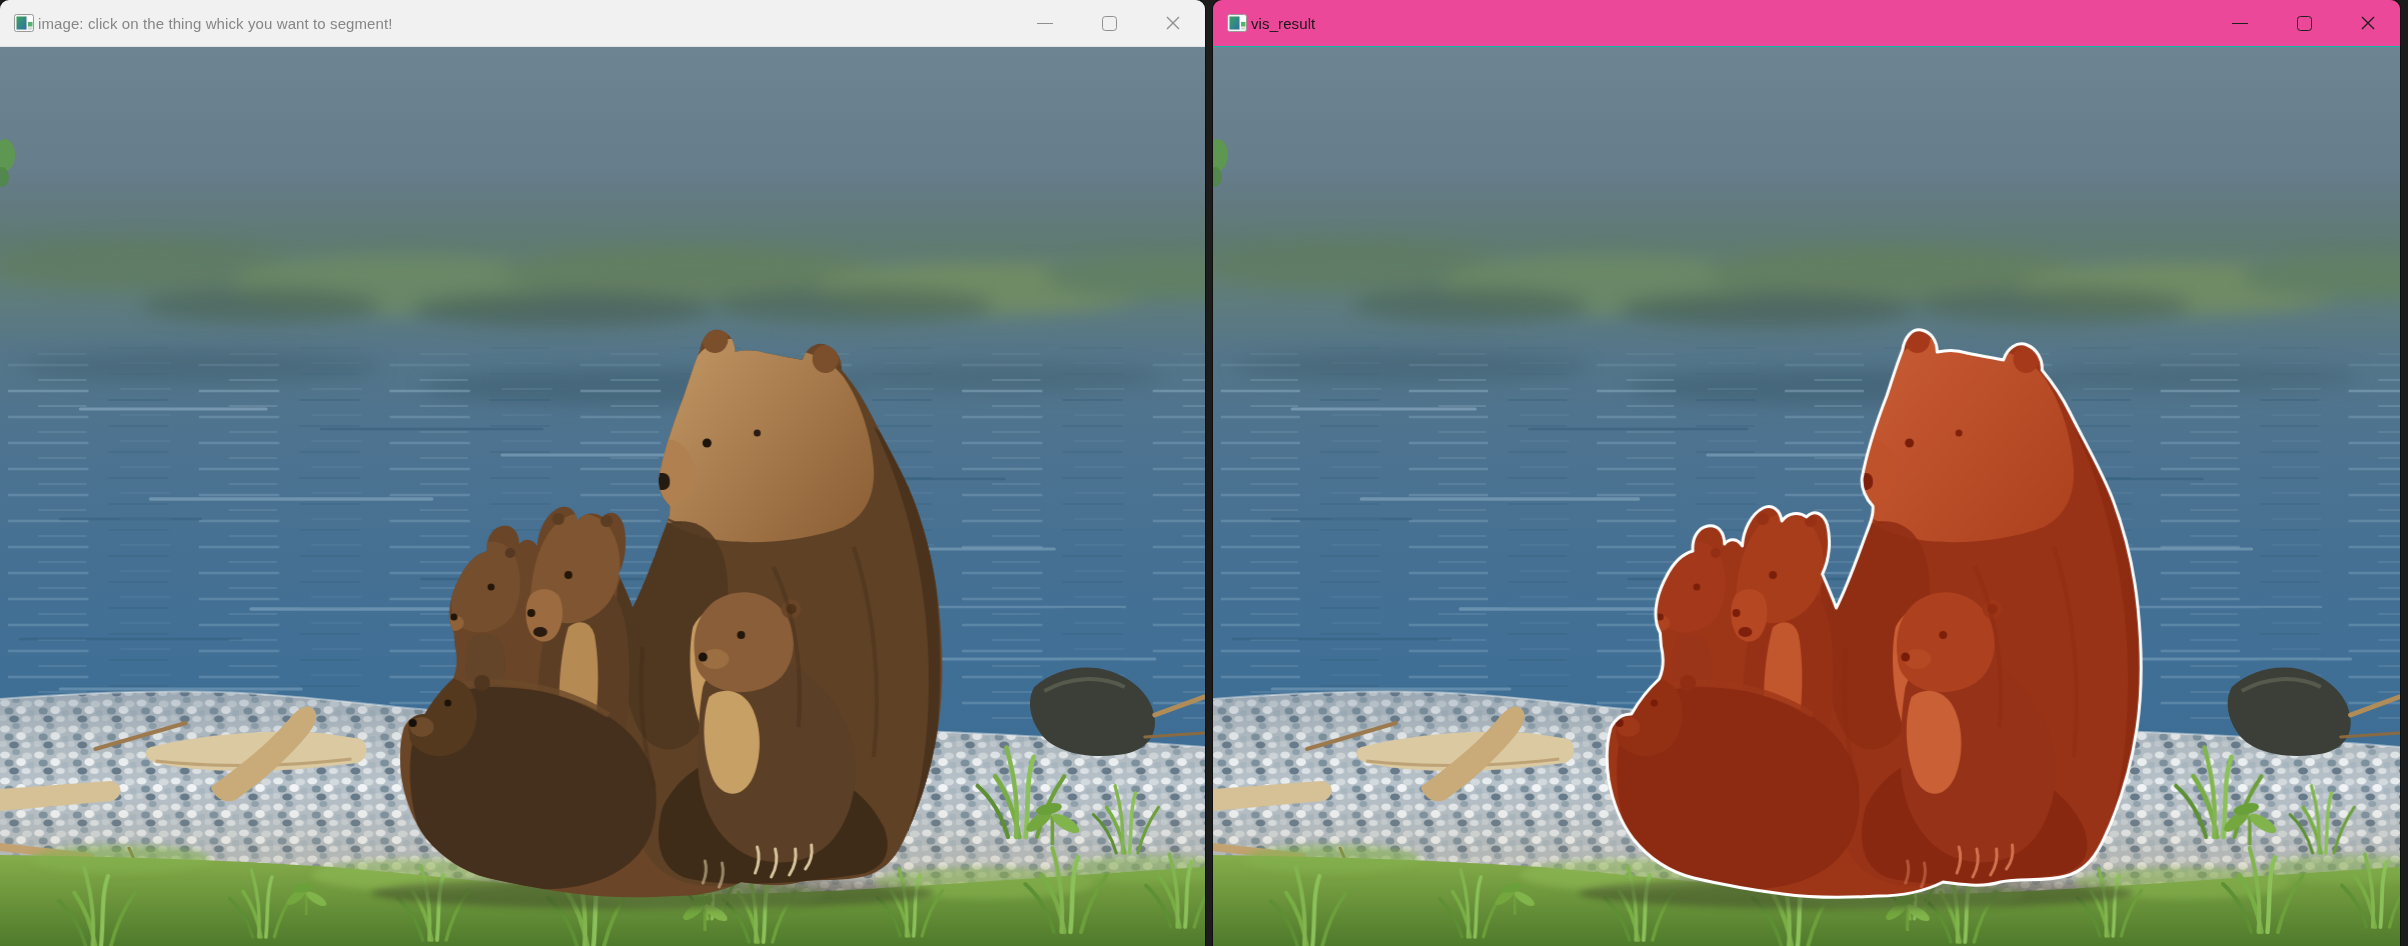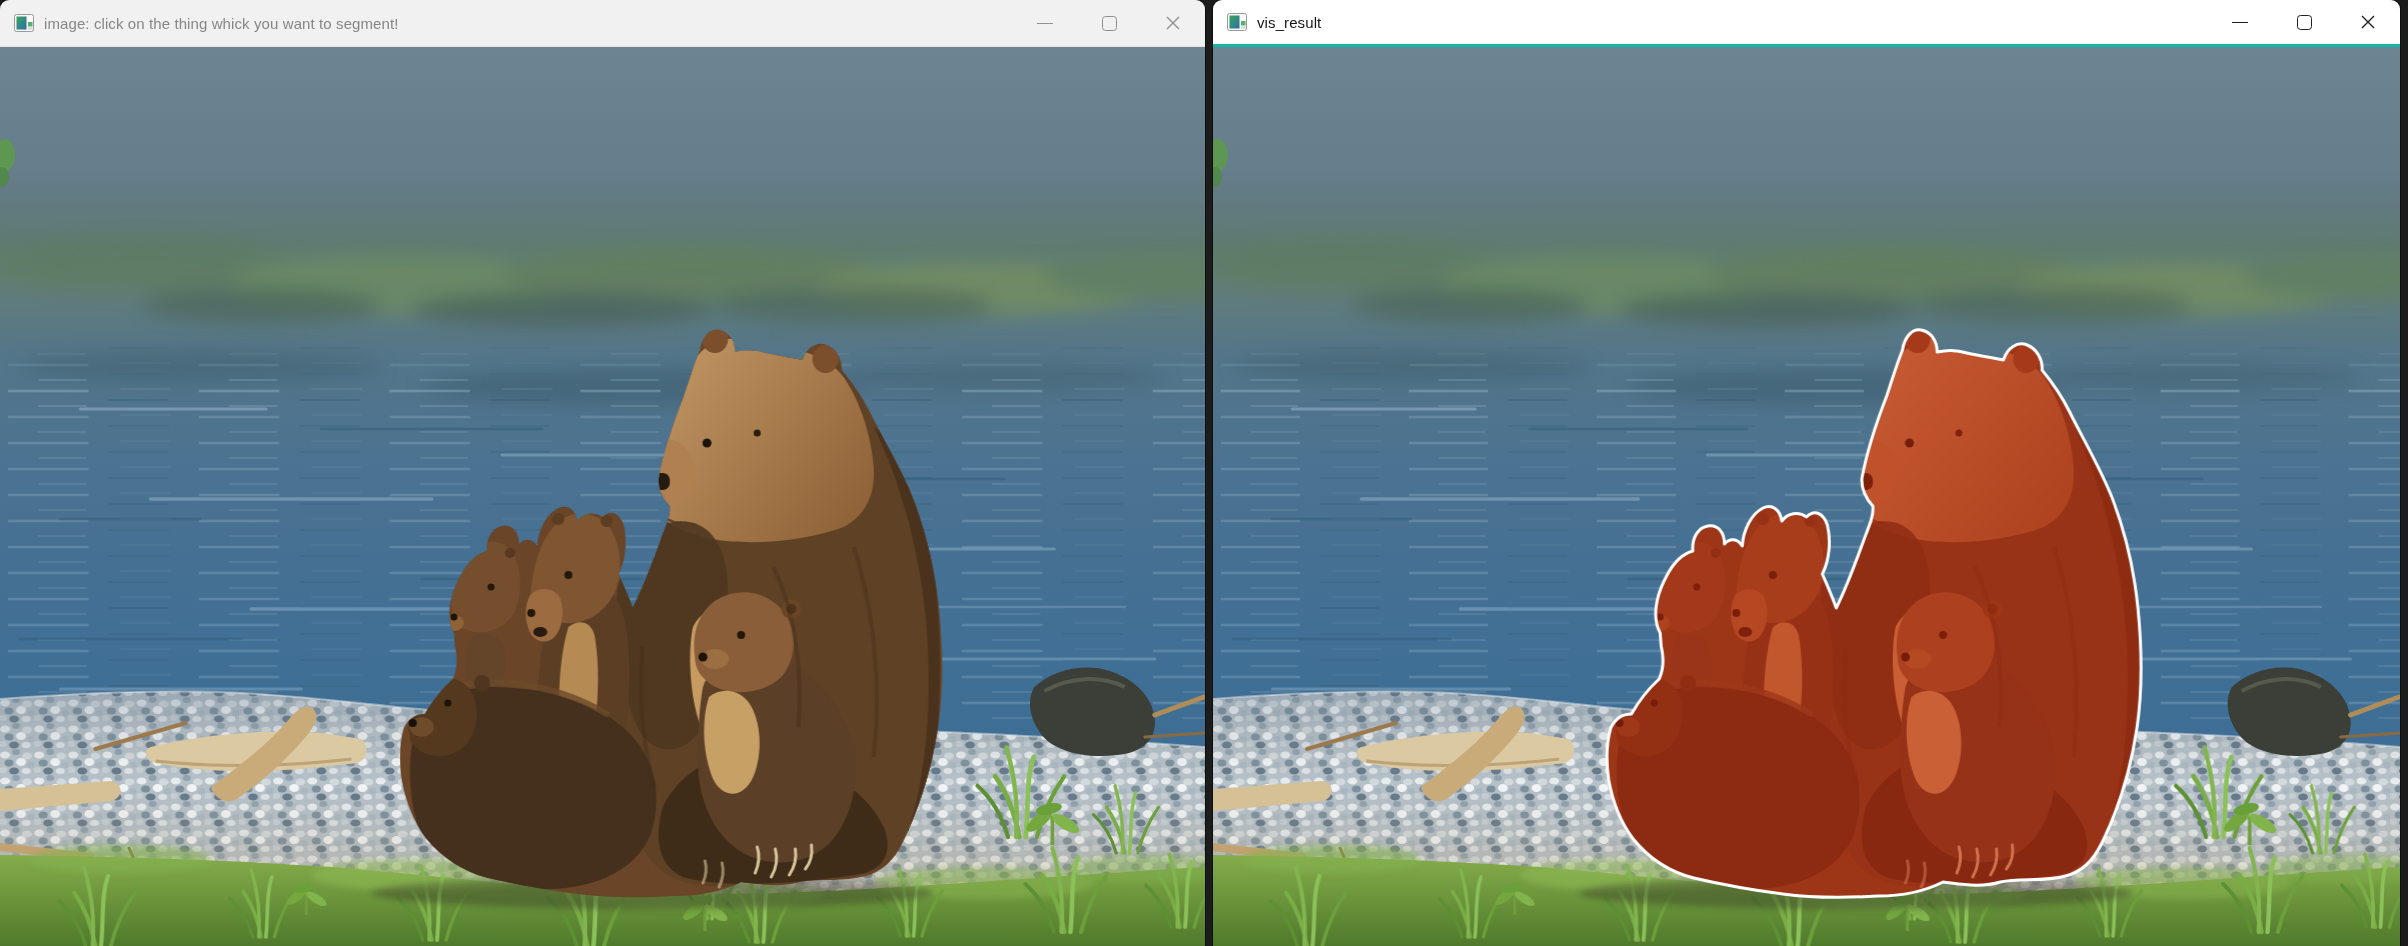--- a/index.html
+++ b/index.html
@@ -2,23 +2,23 @@
 <html><head>
 <meta charset="utf-8">
 <style>
   html,body{margin:0;padding:0}
   body{width:2408px;height:946px;background:#1c1c1c;position:relative;overflow:hidden;
        font-family:"Liberation Sans",sans-serif}
   .window{position:absolute;top:0;height:946px;border-radius:9px 9px 0 0;overflow:hidden;
           box-shadow:0 0 0 1px rgba(0,0,0,.5)}
   #win-image{left:0;width:1205px}
   #win-vis{left:1213px;width:1187px}
-  .titlebar{height:47px;display:flex;align-items:center;padding-left:14px;gap:10px;box-sizing:border-box}
+  .titlebar{height:47px;display:flex;align-items:center;padding-left:14px;gap:4px;box-sizing:border-box}
   #win-image .titlebar{background:#f1f1f1;border-bottom:1px solid #e3e3e3}
-  #win-vis .titlebar{background:#ffffff;border-bottom:3px solid #14b8a6}
+  #win-vis .titlebar{background:#ec4899;border-bottom:1px solid #14b8a6}
   .title{font-size:15px;white-space:nowrap;letter-spacing:.1px}
   #win-image .title{color:#868686}
   #win-vis .title{color:#161616}
   .controls{margin-left:auto;display:flex;height:47px}
   .ctl{width:64px;height:47px;display:flex;align-items:center;justify-content:center;
        background:transparent;border:none;padding:0;cursor:default}
   #win-image .ctl{color:#8f8f8f}
   #win-vis .ctl{color:#1f1f1f}
   .g-min{width:16px;border-top:1.6px solid currentColor}
   .g-max{width:13px;height:13px;border:1.5px solid currentColor;border-radius:3.5px}

